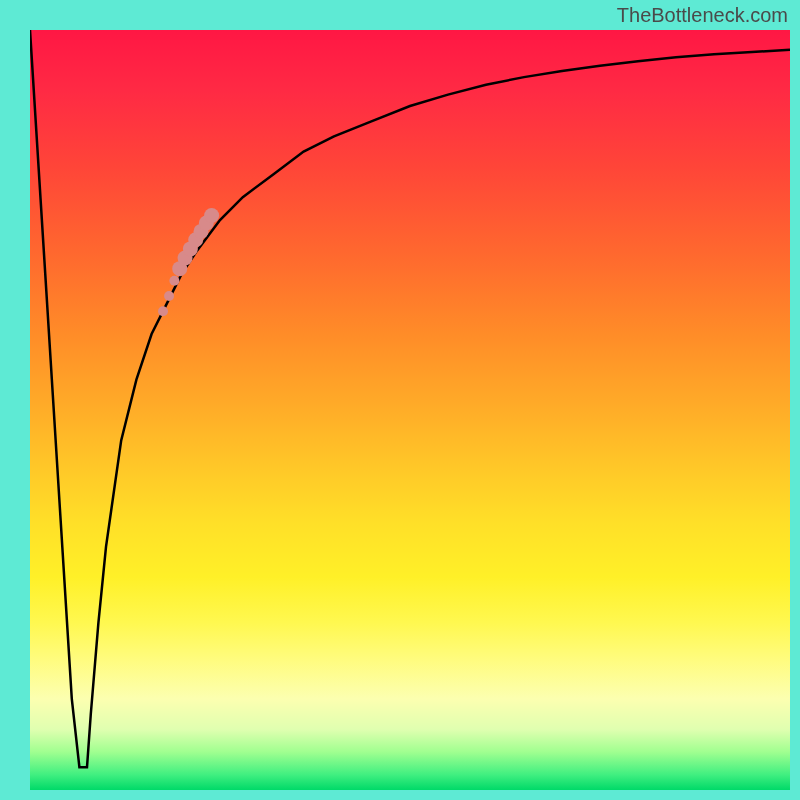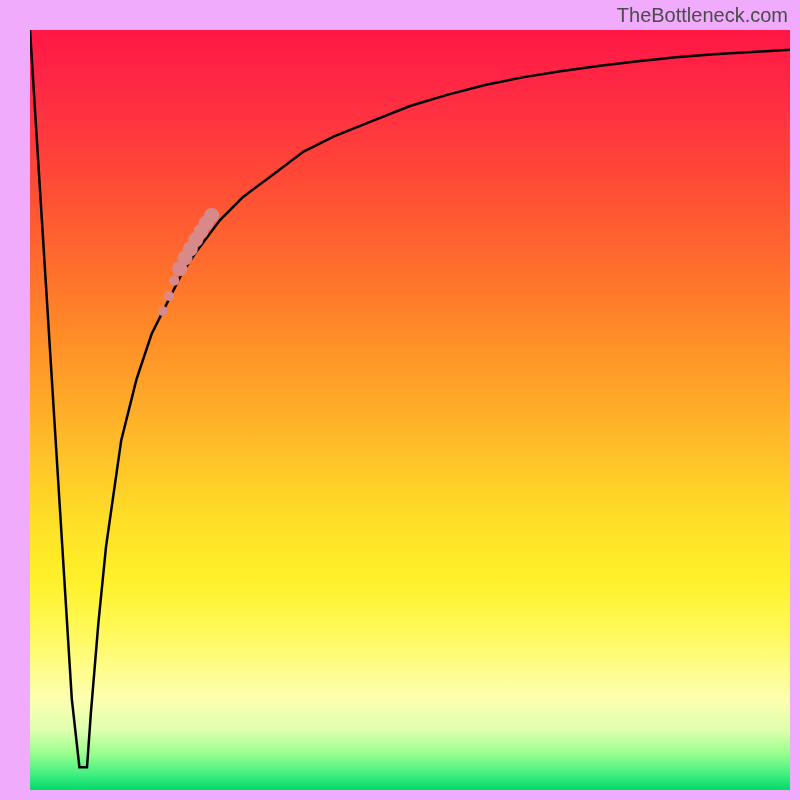--- a/index.html
+++ b/index.html
@@ -1,21 +1,21 @@
 <!DOCTYPE html>
 <html><head>
 <meta charset="utf-8">
 <style>
   * { margin: 0; padding: 0; box-sizing: border-box; }
   html, body { width: 800px; height: 800px; overflow: hidden; background: #000; }
   
   .container {
     width: 800px;
     height: 800px;
-    background: #f0abfc;
+    background: #5eead4;
     position: relative;
   }
   
   .watermark {
     position: absolute;
     top: 4px;
     right: 12px;
     font-family: Arial, sans-serif;
     font-size: 20px;
     color: #4a4a4a;

